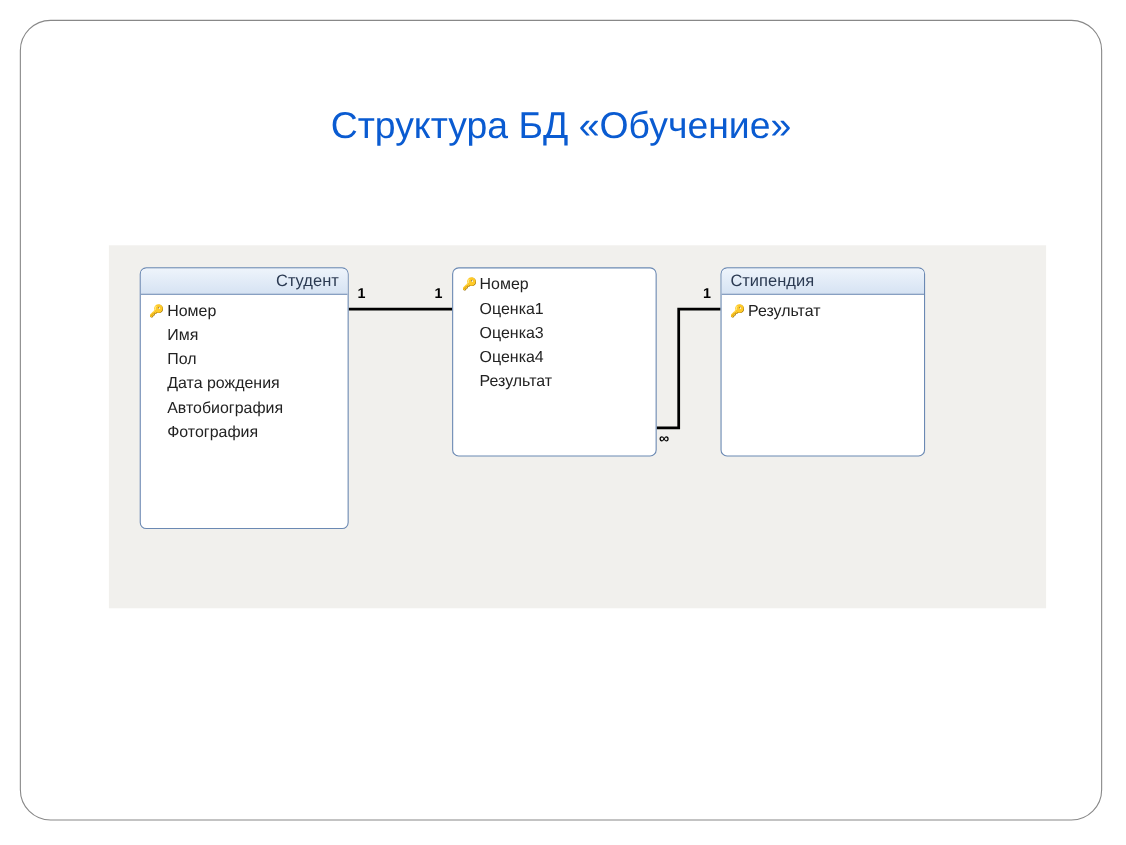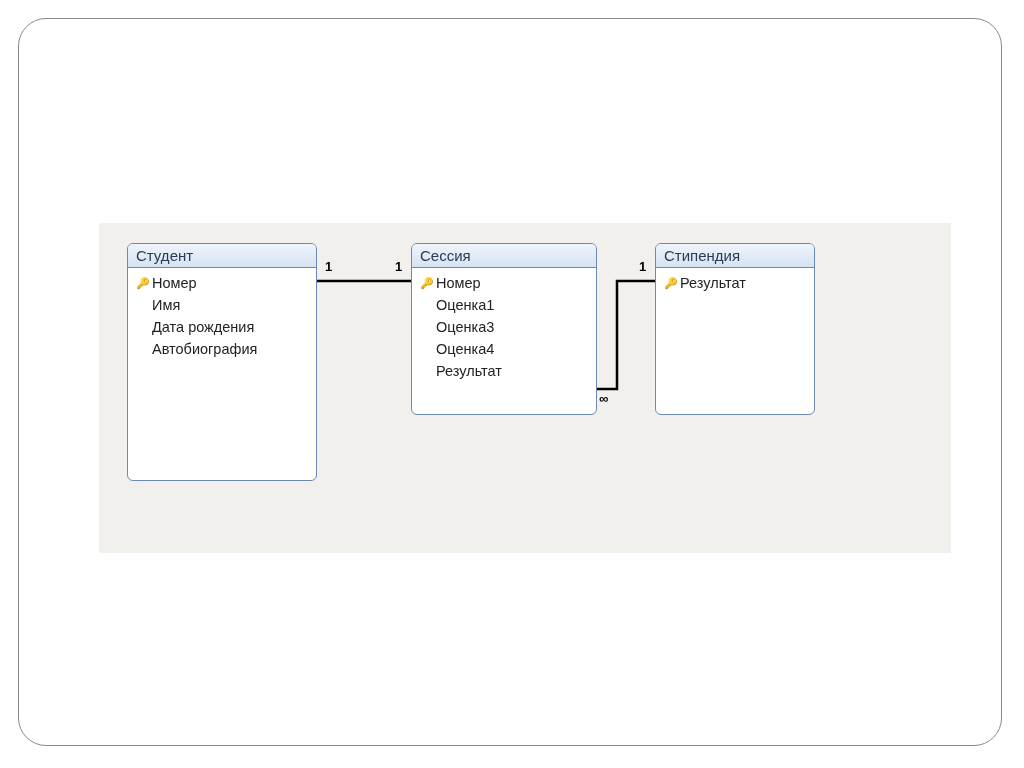--- a/index.html
+++ b/index.html
@@ -88,54 +88,62 @@
   .card-label {
     font-size: 13px;
     font-weight: bold;
     font-family: "Segoe UI", Tahoma, sans-serif;
   }
 </style>
 </head>
 <body>
 
 <div class="frame">
+  <div class="title">Структура БД «Обучение»</div>
   <div class="canvas">
     <svg class="links">
         <path d="M218 58 L268 58 L268 58 L312 58 " stroke="#000" stroke-width="2.5" fill="none"></path>
         <text x="226" y="48" class="card-label">1</text>
         <text x="296" y="48" class="card-label">1</text>
         <path d="M498 166 L518 166 L518 58 L556 58 " stroke="#000" stroke-width="2.5" fill="none"></path>
         <text x="500" y="180" class="card-label">∞</text>
         <text x="540" y="48" class="card-label">1</text>
       </svg>
-  <div class="table-box" style="left: 28px; top: 20px; width: 190px; min-height: 238px;">
+  <div class="table-box" style="left: 28px; top: 20px; width: 190px; min-height: 238px; text-align: right;">
         <div class="table-header">Студент</div>
         <div class="table-body">
           <div class="field-row">
             <span class="key-slot">
               <span class="key-icon" style="font-size: 11px;">🔑</span>
             </span>
             <span class="field-name">Номер</span>
           </div>
           <div class="field-row">
             <span class="key-slot"></span>
             <span class="field-name">Имя</span>
           </div>
           <div class="field-row">
             <span class="key-slot"></span>
+            <span class="field-name">Пол</span>
+          </div>
+          <div class="field-row">
+            <span class="key-slot"></span>
             <span class="field-name">Дата рождения</span>
           </div>
           <div class="field-row">
             <span class="key-slot"></span>
             <span class="field-name">Автобиография</span>
           </div>
+          <div class="field-row">
+            <span class="key-slot"></span>
+            <span class="field-name">Фотография</span>
+          </div>
         </div>
       </div>
       <div class="table-box" style="left: 312px; top: 20px; width: 186px; min-height: 172px;">
-        <div class="table-header">Сессия</div>
         <div class="table-body">
           <div class="field-row">
             <span class="key-slot">
               <span class="key-icon" style="font-size: 11px;">🔑</span>
             </span>
             <span class="field-name">Номер</span>
           </div>
           <div class="field-row">
             <span class="key-slot"></span>
             <span class="field-name">Оценка1</span>
@@ -147,21 +155,21 @@
           <div class="field-row">
             <span class="key-slot"></span>
             <span class="field-name">Оценка4</span>
           </div>
           <div class="field-row">
             <span class="key-slot"></span>
             <span class="field-name">Результат</span>
           </div>
         </div>
       </div>
-      <div class="table-box" style="left: 556px; top: 20px; width: 160px; min-height: 172px;">
+      <div class="table-box" style="left: 556px; top: 20px; width: 186px; min-height: 172px;">
         <div class="table-header">Стипендия</div>
         <div class="table-body">
           <div class="field-row">
             <span class="key-slot">
               <span class="key-icon" style="font-size: 11px;">🔑</span>
             </span>
             <span class="field-name">Результат</span>
           </div>
         </div>
       </div>

